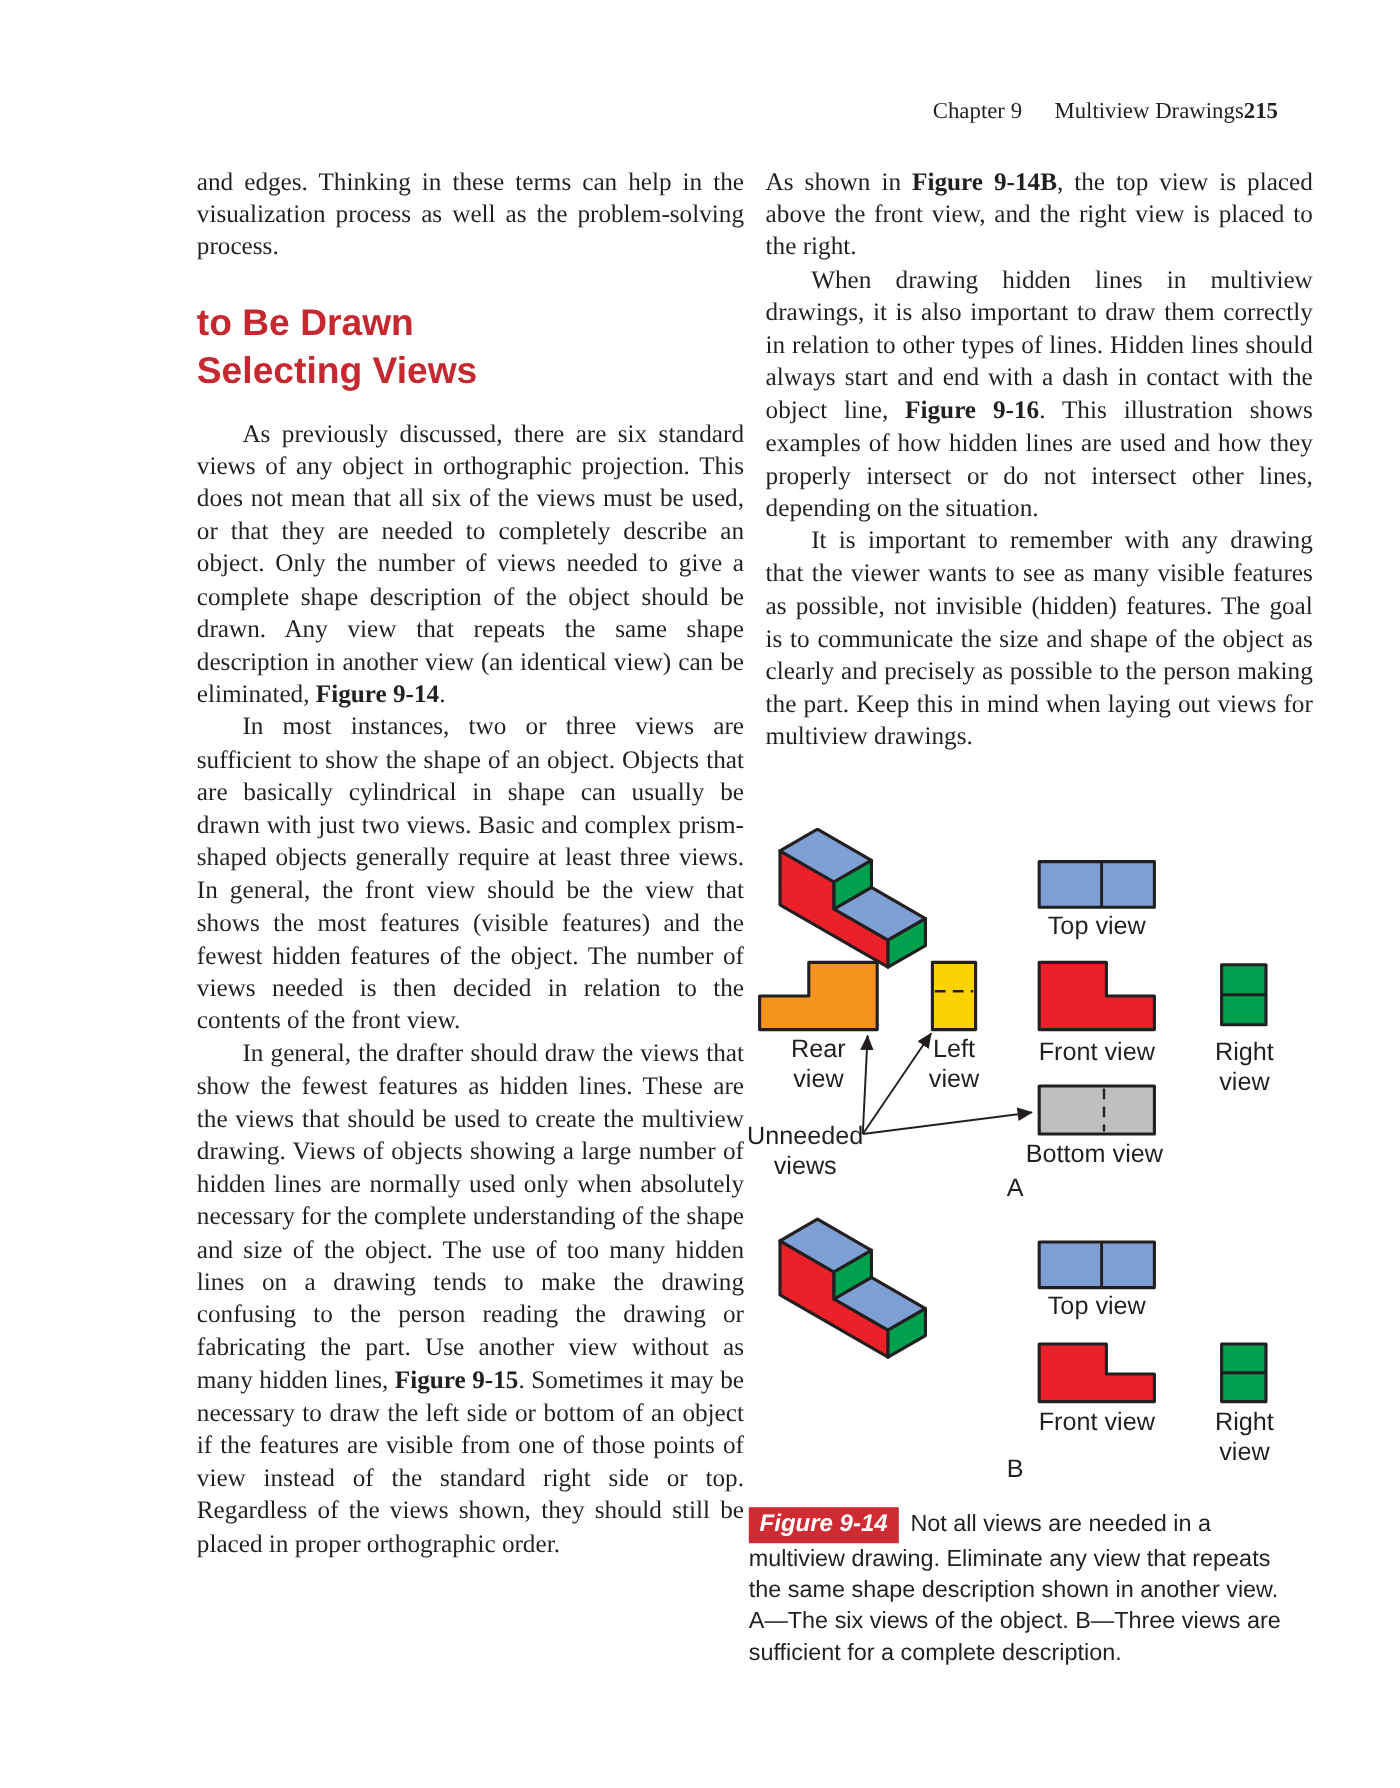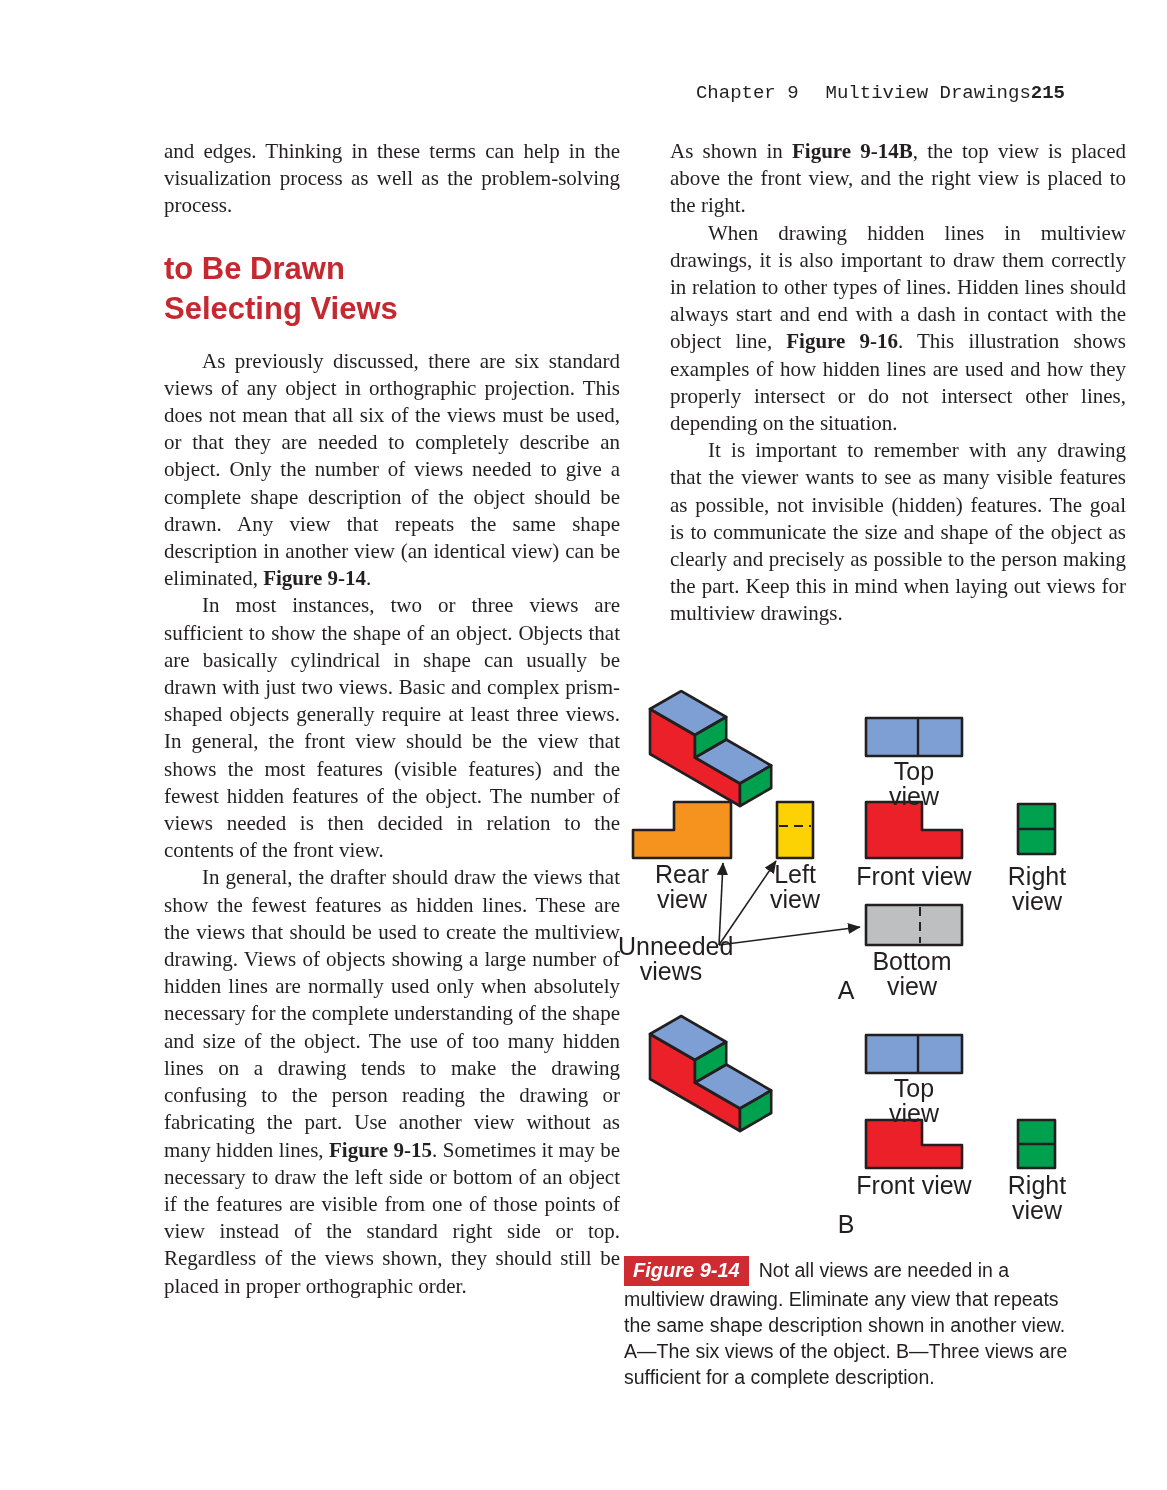--- a/index.html
+++ b/index.html
@@ -5,41 +5,41 @@
   * { box-sizing: border-box; }
   html,body { margin:0; padding:0; background:#ffffff; }
   .page {
     position:relative; width:1167px; height:1490px; background:#ffffff;
     font-family:"Liberation Serif", serif; color:#231f20; overflow:hidden;
   }
   
   .running-head {
     position:absolute; top:82px; right:102px;
     display:flex; align-items:center;
-    font-family:Liberation Mono, monospace; font-size:19px; color:#231f20;
+    font-family:Liberation Serif, serif; font-size:19px; color:#231f20;
   }
   .running-head .rh-title { margin-left:27px; }
   .running-head .rh-page { font-weight:bold; }
   
   .col { position:absolute; top:138px; width:456px; font-size:21px; line-height:27.2px; text-align:justify;margin-left:34px; }
   .col-left { left:130px; }
-  .col-right { left:636px; }
+  .col-right { left:604px; }
   p.body-par { margin:0; text-indent:38px; }
   p.no-indent { text-indent:0; }
   h2.section-heading {
     font-family:"Liberation Sans", sans-serif; font-weight:bold; color:#c5282f;
     font-size:31px; line-height:40px; margin:29px 0 19px 0; text-align:left;
   }
   h2.section-heading span { display:block; }
   
   .figure { position:absolute; left:620px; top:690px; width:460px; height:566px; }
   .figure svg { position:absolute; left:0; top:0; }
   .fig-label {
     position:absolute; font-family:"Liberation Sans", sans-serif;
-    font-size:25px; line-height:25px; text-align:center; color:#231f20;
+    font-size:21px; line-height:25px; text-align:center; color:#231f20;
   }
   .outline { stroke:#231f20; stroke-width:2.6; stroke-linejoin:round; }
   .divider { stroke:#231f20; stroke-width:2.4; }
   .hiddenline { stroke:#231f20; stroke-width:2; stroke-dasharray:9 6; fill:none; }
   .arrow { stroke:#231f20; stroke-width:1.6; fill:none; }
   
   .caption {
     position:absolute; left:620px; top:1252px; width:458px;
     font-family:"Liberation Sans", sans-serif; font-size:19.5px; line-height:26px;
     color:#231f20; text-align:left;

